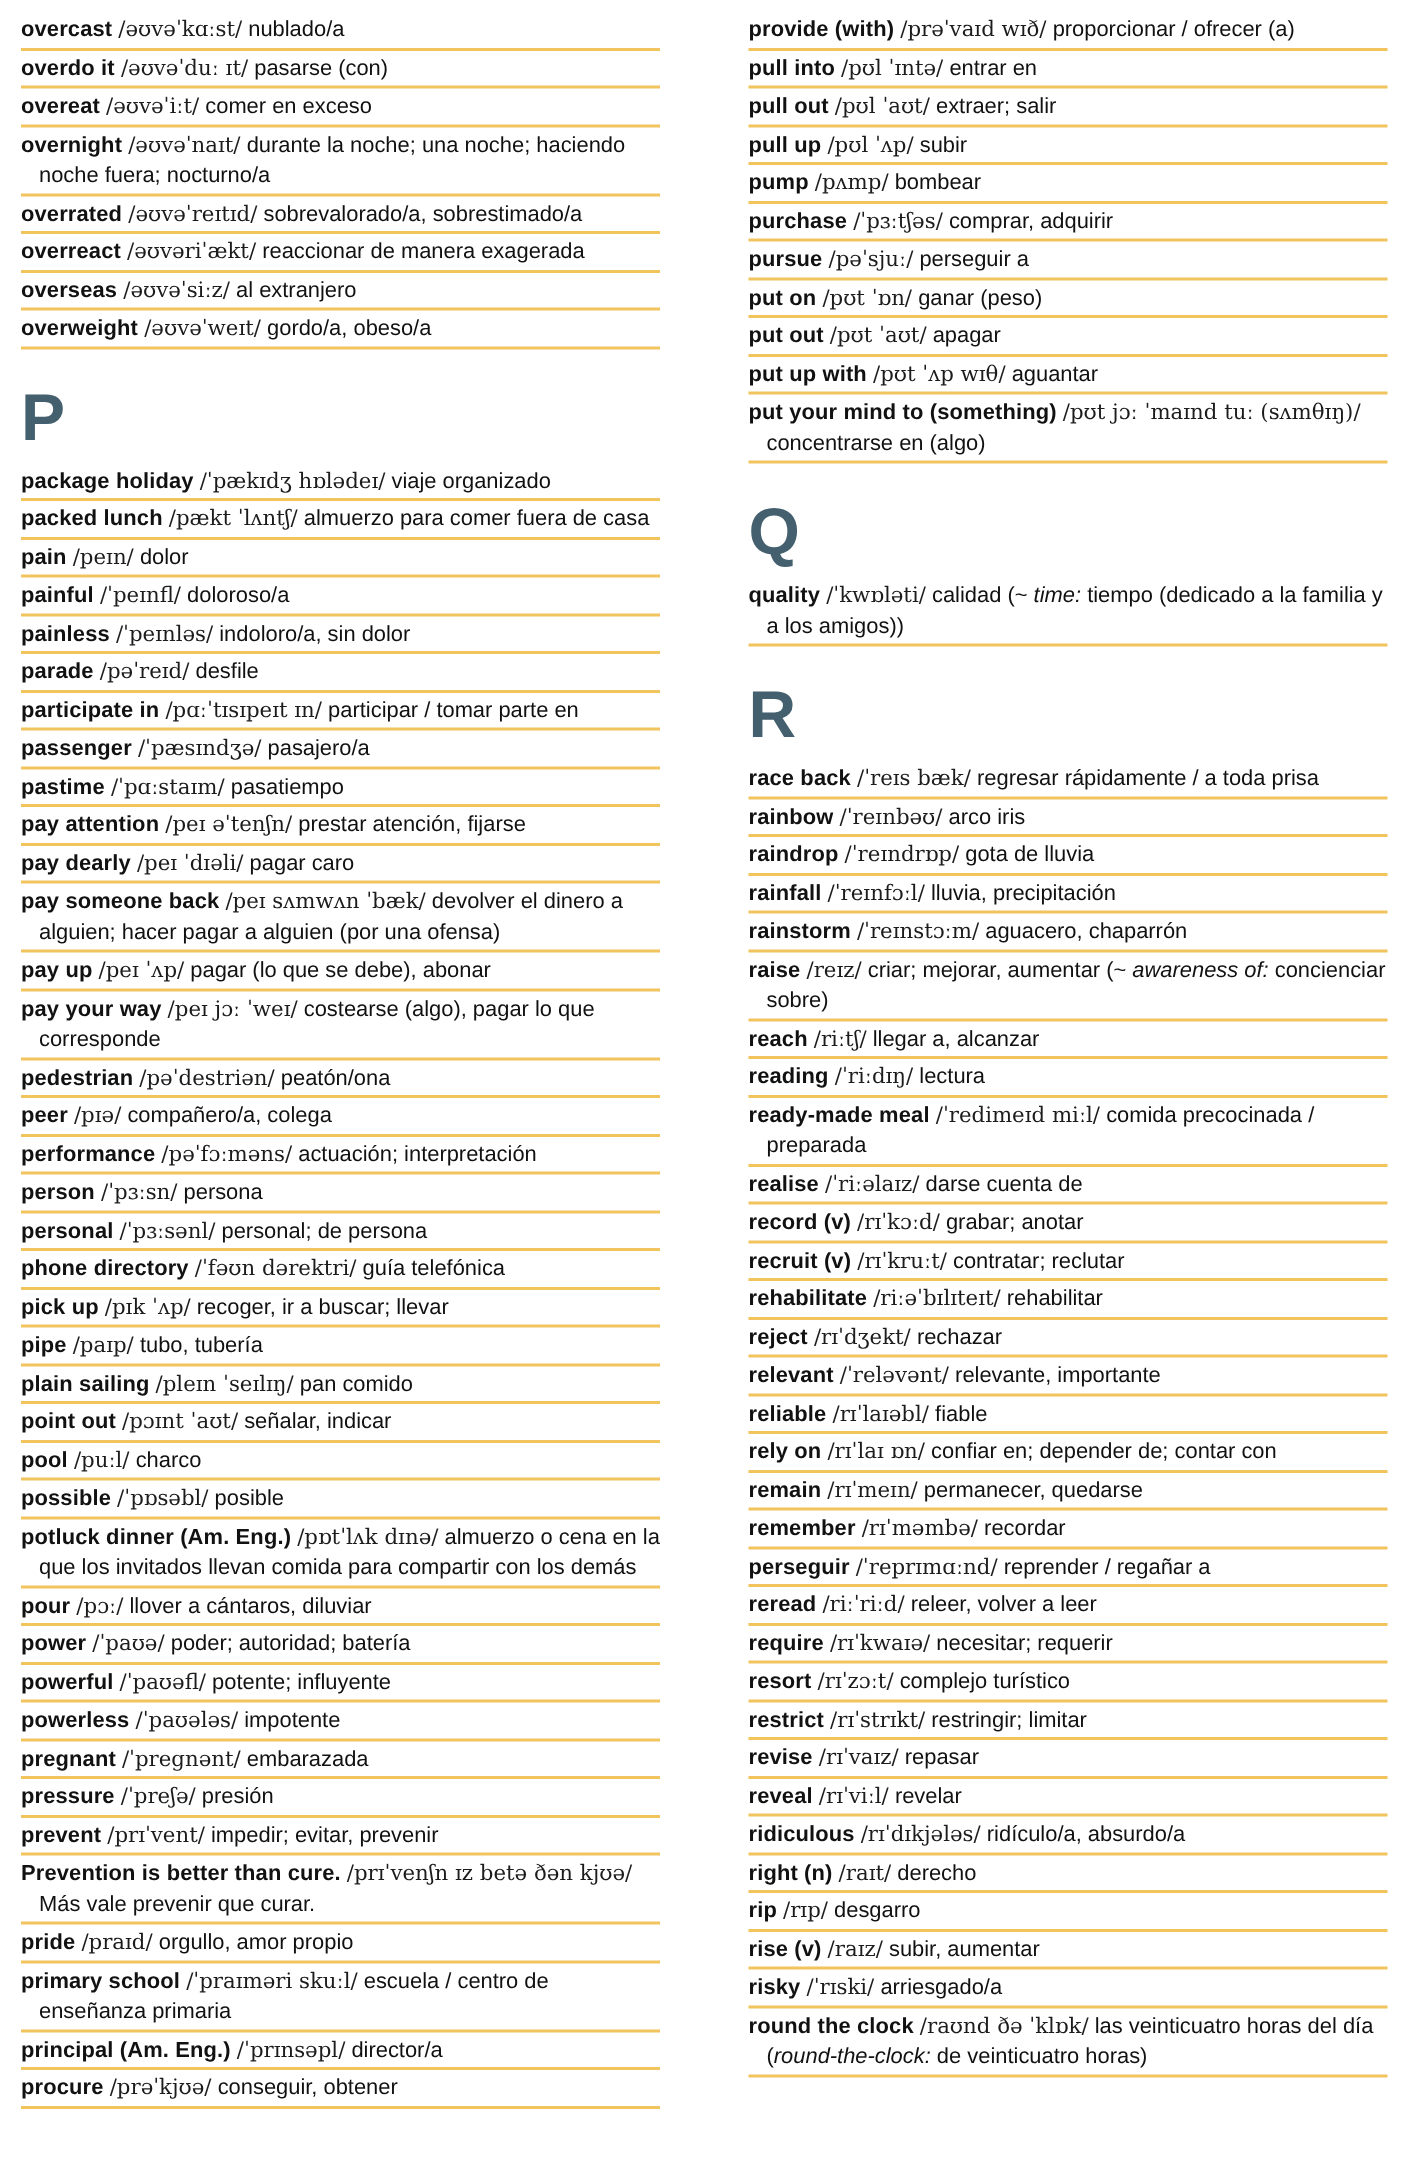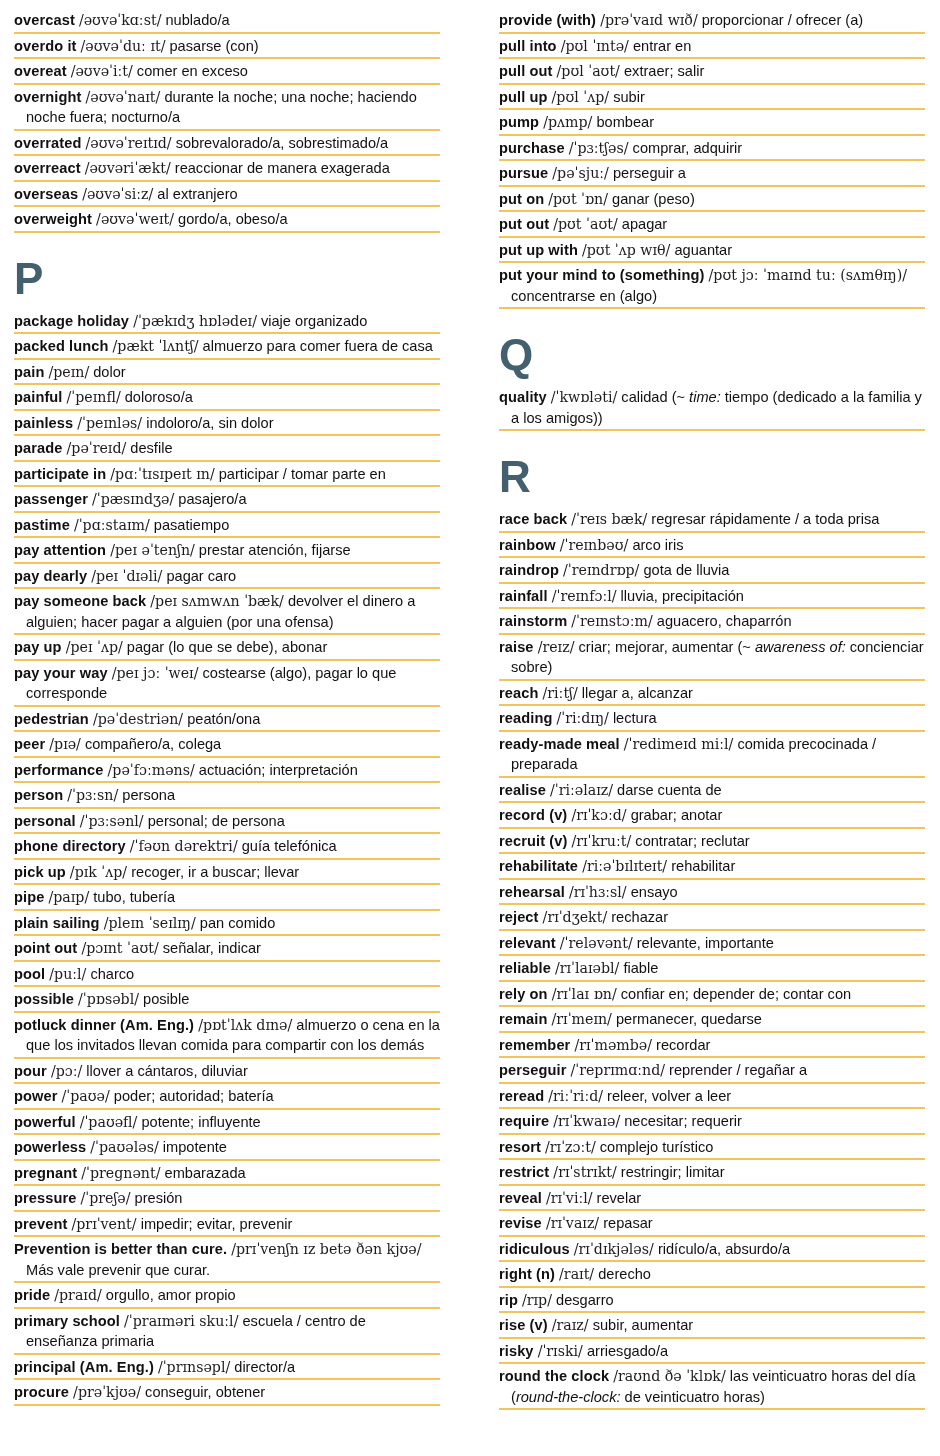--- a/index.html
+++ b/index.html
@@ -129,34 +129,33 @@
       <div class="entry"><span class="head">rainfall</span> <span class="ipa">/ˈreɪnfɔːl/</span> <span class="trans">lluvia, precipitación</span></div>
       <div class="entry"><span class="head">rainstorm</span> <span class="ipa">/ˈreɪnstɔːm/</span> <span class="trans">aguacero, chaparrón</span></div>
       <div class="entry"><span class="head">raise</span> <span class="ipa">/reɪz/</span> <span class="trans">criar; mejorar, aumentar (~ <i>awareness of:</i> concienciar sobre)</span></div>
       <div class="entry"><span class="head">reach</span> <span class="ipa">/riːtʃ/</span> <span class="trans">llegar a, alcanzar</span></div>
       <div class="entry"><span class="head">reading</span> <span class="ipa">/ˈriːdɪŋ/</span> <span class="trans">lectura</span></div>
       <div class="entry"><span class="head">ready-made meal</span> <span class="ipa">/ˈredimeɪd miːl/</span> <span class="trans">comida precocinada / preparada</span></div>
       <div class="entry"><span class="head">realise</span> <span class="ipa">/ˈriːəlaɪz/</span> <span class="trans">darse cuenta de</span></div>
       <div class="entry"><span class="head">record (v)</span> <span class="ipa">/rɪˈkɔːd/</span> <span class="trans">grabar; anotar</span></div>
       <div class="entry"><span class="head">recruit (v)</span> <span class="ipa">/rɪˈkruːt/</span> <span class="trans">contratar; reclutar</span></div>
       <div class="entry"><span class="head">rehabilitate</span> <span class="ipa">/riːəˈbɪlɪteɪt/</span> <span class="trans">rehabilitar</span></div>
-      <div class="entry"><span class="head">rehearsal</span> <span class="ipa">/rɪˈhɜːsl/</span> <span class="trans">ensayo</span></div>
       <div class="entry"><span class="head">reject</span> <span class="ipa">/rɪˈdʒekt/</span> <span class="trans">rechazar</span></div>
       <div class="entry"><span class="head">relevant</span> <span class="ipa">/ˈreləvənt/</span> <span class="trans">relevante, importante</span></div>
       <div class="entry"><span class="head">reliable</span> <span class="ipa">/rɪˈlaɪəbl/</span> <span class="trans">fiable</span></div>
       <div class="entry"><span class="head">rely on</span> <span class="ipa">/rɪˈlaɪ ɒn/</span> <span class="trans">confiar en; depender de; contar con</span></div>
       <div class="entry"><span class="head">remain</span> <span class="ipa">/rɪˈmeɪn/</span> <span class="trans">permanecer, quedarse</span></div>
       <div class="entry"><span class="head">remember</span> <span class="ipa">/rɪˈməmbə/</span> <span class="trans">recordar</span></div>
       <div class="entry"><span class="head">perseguir</span> <span class="ipa">/ˈreprɪmɑːnd/</span> <span class="trans">reprender / regañar a</span></div>
       <div class="entry"><span class="head">reread</span> <span class="ipa">/riːˈriːd/</span> <span class="trans">releer, volver a leer</span></div>
       <div class="entry"><span class="head">require</span> <span class="ipa">/rɪˈkwaɪə/</span> <span class="trans">necesitar; requerir</span></div>
       <div class="entry"><span class="head">resort</span> <span class="ipa">/rɪˈzɔːt/</span> <span class="trans">complejo turístico</span></div>
       <div class="entry"><span class="head">restrict</span> <span class="ipa">/rɪˈstrɪkt/</span> <span class="trans">restringir; limitar</span></div>
+      <div class="entry"><span class="head">revise</span> <span class="ipa">/rɪˈvaɪz/</span> <span class="trans">repasar</span></div>
       <div class="entry"><span class="head">reveal</span> <span class="ipa">/rɪˈviːl/</span> <span class="trans">revelar</span></div>
-      <div class="entry"><span class="head">revise</span> <span class="ipa">/rɪˈvaɪz/</span> <span class="trans">repasar</span></div>
       <div class="entry"><span class="head">ridiculous</span> <span class="ipa">/rɪˈdɪkjələs/</span> <span class="trans">ridículo/a, absurdo/a</span></div>
       <div class="entry"><span class="head">right (n)</span> <span class="ipa">/raɪt/</span> <span class="trans">derecho</span></div>
       <div class="entry"><span class="head">rip</span> <span class="ipa">/rɪp/</span> <span class="trans">desgarro</span></div>
       <div class="entry"><span class="head">rise (v)</span> <span class="ipa">/raɪz/</span> <span class="trans">subir, aumentar</span></div>
       <div class="entry"><span class="head">risky</span> <span class="ipa">/ˈrɪski/</span> <span class="trans">arriesgado/a</span></div>
       <div class="entry"><span class="head">round the clock</span> <span class="ipa">/raʊnd ðə ˈklɒk/</span> <span class="trans">las veinticuatro horas del día (<i>round-the-clock:</i> de veinticuatro horas)</span></div>
     </div>
 </div>
 
 </body></html>

